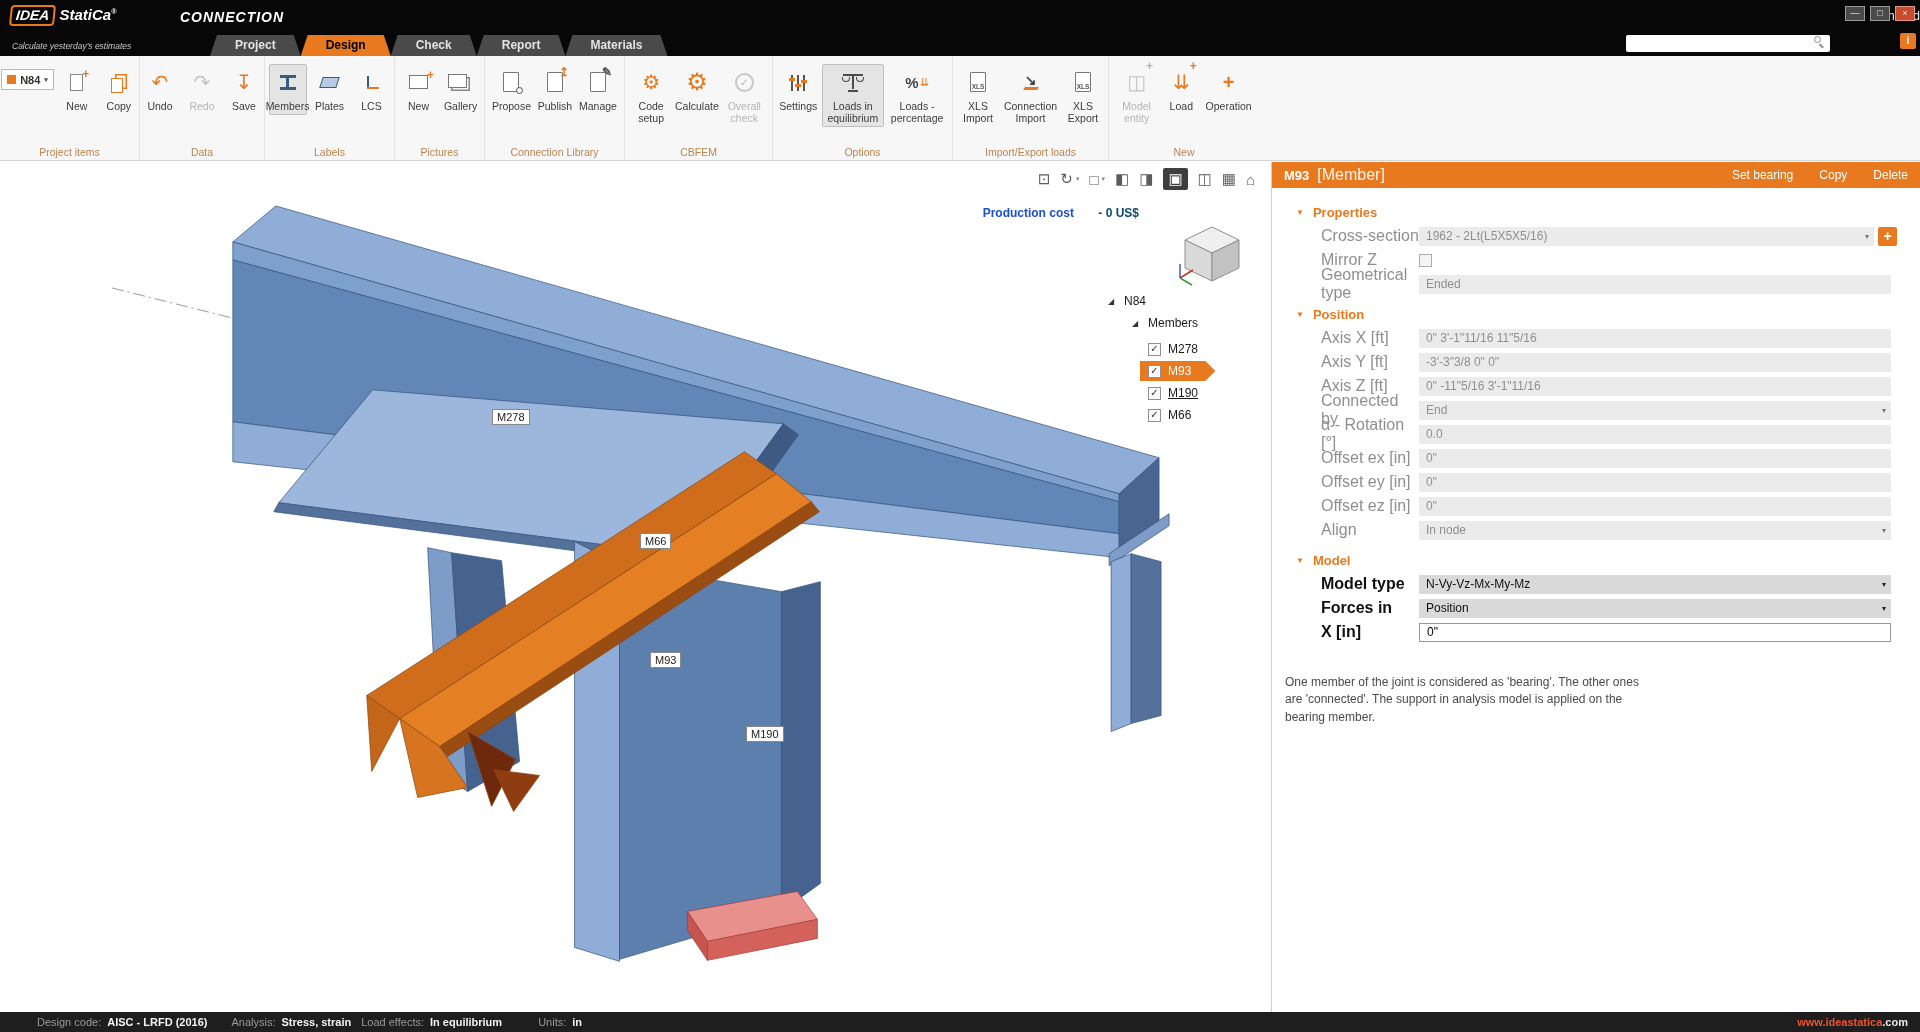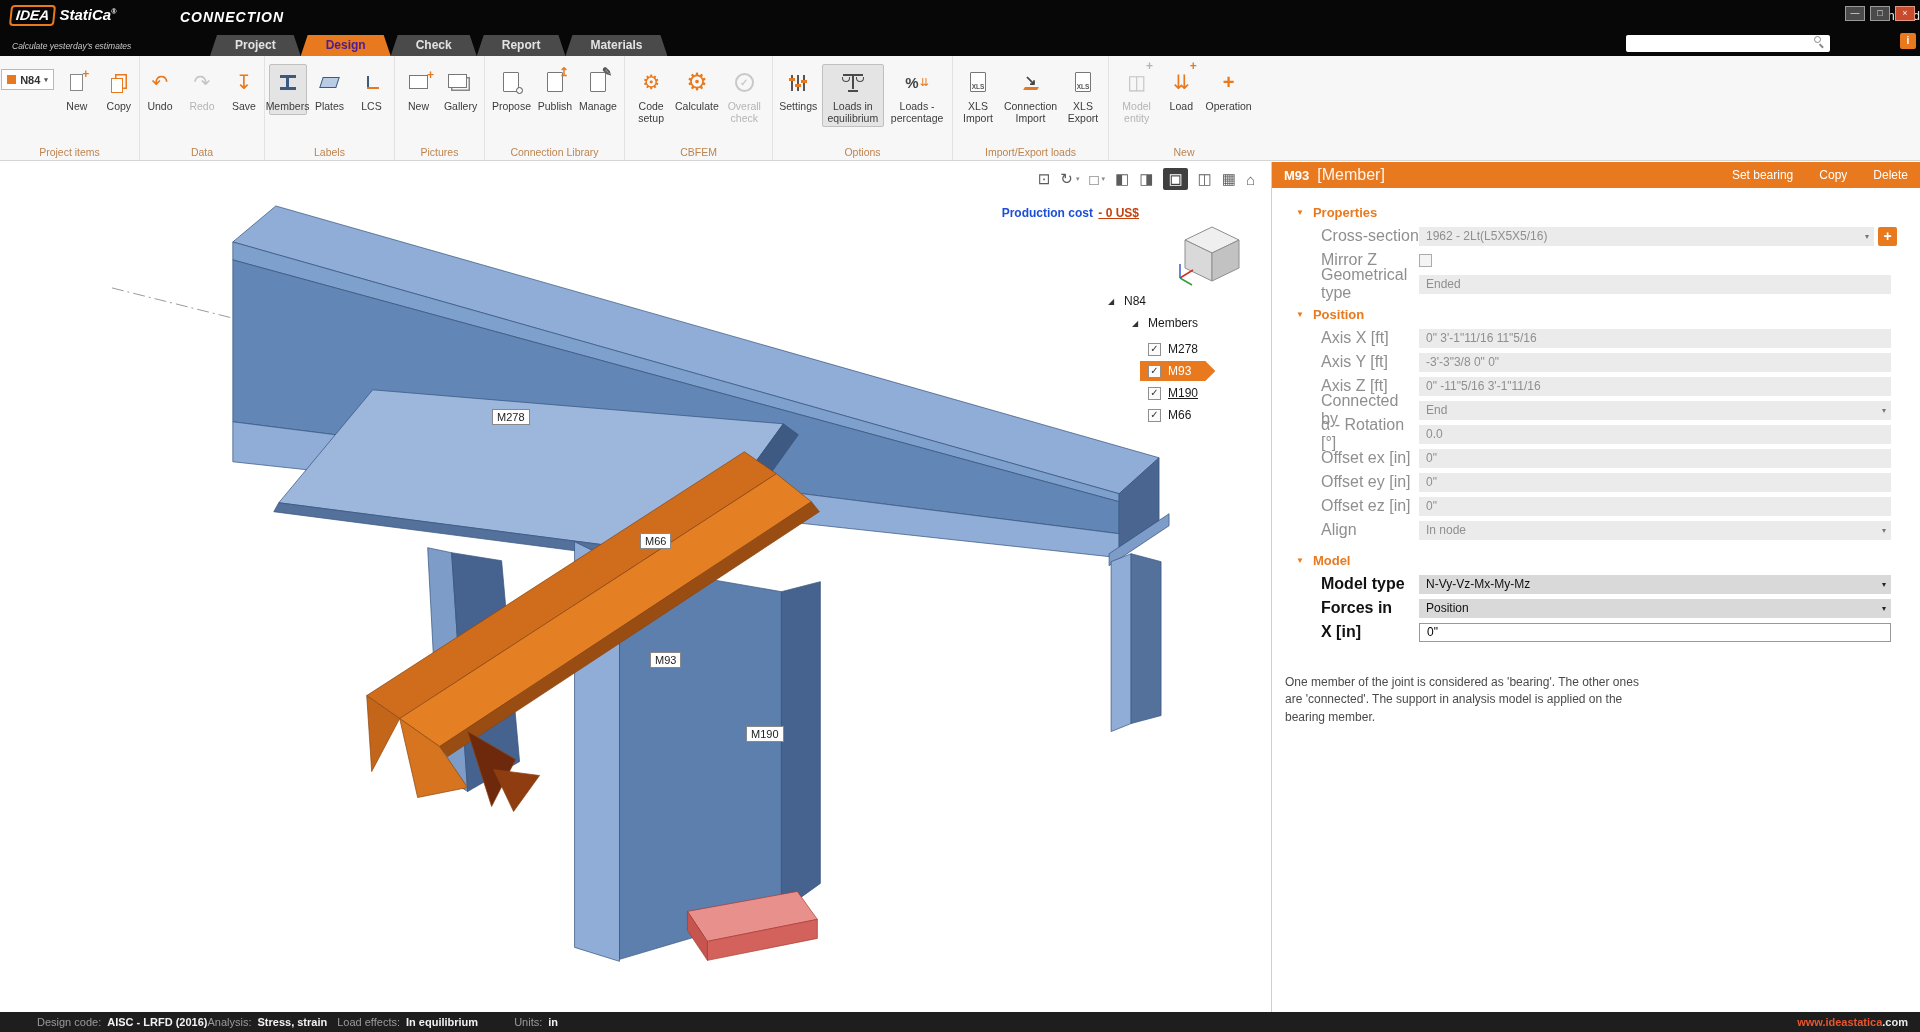--- a/index.html
+++ b/index.html
@@ -13,21 +13,21 @@
   .logo-statica { font-size:15px; font-weight:bold; font-style:italic; }
   .logo-reg { font-size:7px; vertical-align:super; }
   .tagline { position:absolute; left:12px; top:41px; font-size:8.5px; font-style:italic; color:#c9c9c9; }
   .app-name { position:absolute; left:180px; top:9px; font-size:14px; font-weight:bold; font-style:italic; letter-spacing:1px; }
   .doc-title { position:absolute; left:0; right:0; top:9px; text-align:right; font-size:12px; color:#ececec; }
   .win-controls { position:absolute; right:5px; top:6px; display:flex; gap:5px; }
   .winbtn { width:20px; height:15px; background:#4a4a4a; border:1px solid #9a9a9a; color:#f0f0f0; font-size:9px; line-height:12px; text-align:center; cursor:default; }
   .winbtn.close { background:#C94A2D; border-color:#dd9980; }
   .tabbar { position:absolute; left:210px; bottom:0; display:flex; }
   .tab { height:21px; line-height:21px; padding:0 25px; font-size:12px; font-weight:bold; color:#e3e3e3; background:#4a4a4a; clip-path:polygon(7px 0, calc(100% - 7px) 0, 100% 100%, 0 100%); }
-  .tab.active { background:#E8791E; color:#4c1d95; }
+  .tab.active { background:#E8791E; color:#000000; }
   .search-wrap { position:absolute; right:90px; top:33px; width:204px; height:17px; }
   .search-wrap input { width:100%; height:17px; border:none; border-radius:2px; font-size:11px; padding:0 20px 0 6px; font-family:"Liberation Sans", sans-serif; }
   .mag { position:absolute; right:5px; top:3px; width:11px; height:11px; }
   .mag-c { position:absolute; left:0; top:0; width:7px; height:7px; border:1.5px solid #888; border-radius:50%; }
   .mag-t { position:absolute; right:1px; bottom:1px; width:5px; height:1.5px; background:#888; transform:rotate(45deg); }
   .info-btn { position:absolute; right:4px; top:33px; width:16px; height:16px; background:#E8791E; color:#fff; font-weight:bold; font-size:10px; text-align:center; line-height:16px; border-radius:2px; }
 
   
   .ribbon { position:absolute; top:56px; left:0; right:0; height:105px; background:#f7f7f7; border-bottom:1px solid #d5d5d5; display:flex; }
   .rgroup { position:relative; border-right:1px solid #e2e2e2; padding:8px 6px 16px; flex:none; }
@@ -78,21 +78,21 @@
 
   
   .main { position:absolute; top:162px; bottom:20px; left:0; right:0; display:flex; }
   .viewport { width:1272px; flex:none; position:relative; background:#fff; border-right:1px solid #cfcfcf; }
   .scene { position:absolute; inset:0; }
   .vtoolbar { position:absolute; top:6px; right:16px; display:flex; align-items:center; gap:10px; color:#5c5c5c; }
   .vtb { font-size:15px; height:22px; display:flex; align-items:center; gap:3px; }
   .vtb .chev { color:#888; }
   .vtb.active { background:#3f3f3f; color:#fff; padding:0 5px; border-radius:2px; }
   .prodcost { position:absolute; top:44px; right:132px; font-size:12px; font-weight:bold; }
-  .pc-l { color:#1d4ed8; } .pc-v { color:#c2410c; margin-left:2px;text-decoration:underline; }
+  .pc-l { color:#1d4ed8; } .pc-v { color:#0c4a6e; margin-left:21px; }
   .viewcube { position:absolute; top:54px; right:22px; }
   .mlabel { position:absolute; background:#fff; border:1px solid #888; font-size:11px; padding:0 4px; height:16px; line-height:14px; color:#222; }
   .tree { position:absolute; top:128px; left:1096px; width:176px; font-size:12px; color:#1a1a1a; }
   .trow { display:flex; align-items:center; height:22px; gap:7px; }
   .trow.root { padding-left:12px; } .trow.grp { padding-left:36px; }
   .exp { font-size:8px; color:#333; width:9px; }
   .titem { padding-left:44px; height:22px; display:flex; align-items:center; }
   .titem.first { margin-top:4px; }
   .pill { display:flex; align-items:center; gap:7px; height:20px; padding:0 16px 0 8px; }
   .pill.selected { background:#E8791E; color:#fff; clip-path:polygon(0 0, calc(100% - 10px) 0, 100% 50%, calc(100% - 10px) 100%, 0 100%); padding-right:24px; }
@@ -118,21 +118,21 @@
   .pval.combo { background:#d9d9d9; color:#111; }
   .pval.combo .arr { color:#222; }
   .pval.input { background:#fff; border:1px solid #999; color:#000; }
   .plus-btn { width:19px; height:19px; background:#E8791E; color:#fff; margin-left:4px; display:flex; align-items:center; justify-content:center; font-size:14px; font-weight:bold; border-radius:2px; }
   .pcheck { width:13px; height:13px; background:#f4f4f4; border:1px solid #ababab; }
   .help { margin:30px 0 0 13px; width:354px; font-size:12px; color:#4a4a4a; line-height:1.45; }
 
   
   .statusbar { position:absolute; bottom:0; left:0; right:0; height:20px; background:#1e1e1e; display:flex; align-items:center; font-size:11px; }
   .sb-item { display:flex; gap:6px; }
-  .sb-item.i1 { margin-left:37px; } .sb-item.i2 { } .sb-item.i3 { margin-left:10px; } .sb-item.i4 { margin-left:36px; }
+  .sb-item.i1 { margin-left:37px; } .sb-item.i2 { margin-left:24px; } .sb-item.i3 { margin-left:10px; } .sb-item.i4 { margin-left:36px; }
   .sb-label { color:#9a9a9a; }
   .sb-value { color:#f2f2f2; font-weight:bold; }
   .sb-link { margin-left:auto; margin-right:12px; font-size:11px; }
   .sb-link .w { color:#E8552F; font-weight:bold;text-align:center; }
   .sb-link .t { color:#e8e8e8; font-weight:bold; }
 </style>
 </head>
 <body>
 
 <div class="app">

